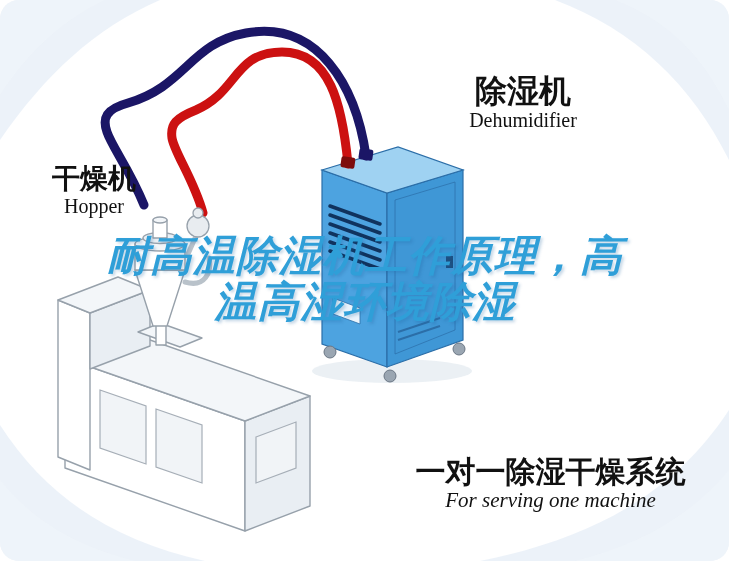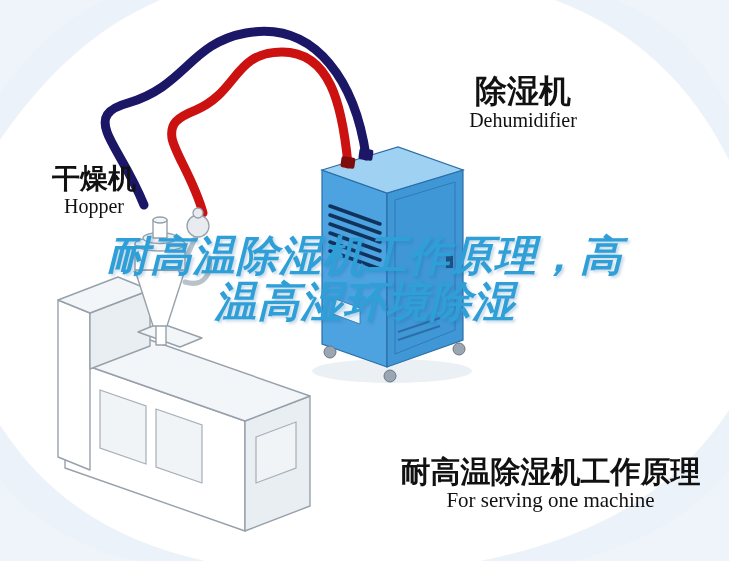--- a/index.html
+++ b/index.html
@@ -1,19 +1,19 @@
 <!DOCTYPE html>
 <html style="--title-blue: #2f9fd8; --text-black: #111111; --pipe-red: #cc1111; --pipe-navy: #1b1666; --dehumidifier-front: #4da3e0; --dehumidifier-side: #3f97d6; --dehumidifier-top: #9fd2f2; --machine-line: #97a1ab; --swoosh-blue: #dce8f4;"><head>
 <meta charset="utf-8">
 <style>
   * { margin:0; padding:0; box-sizing:border-box; }
   html,body { background:#ffffff; font-family:"Liberation Sans", sans-serif; }
   .stage {
     position:relative; width:729px; height:561px;
-    background:#ffffff; overflow:hidden;
+    background:#ffffff; overflow:hidden;border-radius:19px;
   }
   .illustration { position:absolute; left:0; top:0; width:729px; height:561px; }
 
   
   .swoosh  { fill:var(--swoosh-blue); opacity:.55; }
   .swoosh2 { fill:#eef4fa; opacity:.9; }
 
   .face-front { fill:#ffffff; stroke:var(--machine-line); stroke-width:1.4; stroke-linejoin:round; }
   .face-side  { fill:#e9eef3; stroke:var(--machine-line); stroke-width:1.4; stroke-linejoin:round; }
   .face-top   { fill:#f3f6f9; stroke:var(--machine-line); stroke-width:1.4; stroke-linejoin:round; }
@@ -53,21 +53,21 @@
 
   .main-title { left:35px; top:233px; width:660px; }
   .main-title div {
     font-size:42px; font-weight:700; font-style:italic;
     color:var(--title-blue); line-height:1.1; letter-spacing:1px;
     text-shadow:2px 2px 3px rgba(30,100,160,0.25);
   }
 
   .caption { left:398px; top:455px; width:305px; }
   .caption .cn { font-size:30px; }
-  .caption .en { font-size:21px; }
+  .caption .en { font-size:21px;font-style:italic; }
 </style>
 </head>
 <body>
 
 <div class="stage">
 
   <svg class="illustration" viewBox="0 0 729 561">
 
     <g>
       <path class="swoosh" d="M0,0 L160,0 C95,28 45,75 0,140 Z"></path>
@@ -147,17 +147,17 @@
     <div>耐高温除湿机工作原理，高</div>
     <div>温高湿环境除湿</div>
   </div>
 
   <div class="txt hopper-label">
     <div class="cn">干燥机</div>
     <div class="en">Hopper</div>
   </div>
 
   <div class="txt caption">
-    <div class="cn">耐高温除湿机工作原理</div>
+    <div class="cn">一对一除湿干燥系统</div>
     <div class="en">For serving one machine</div>
   </div>
 
 </div>
 
 </body></html>

